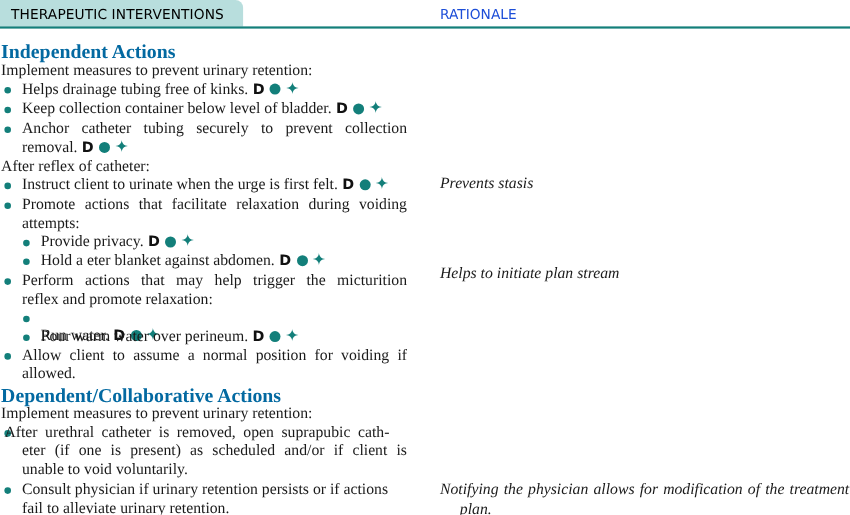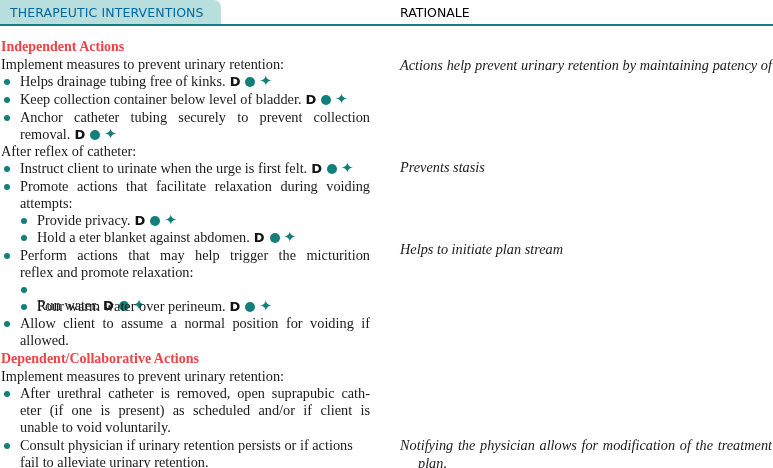--- a/index.html
+++ b/index.html
@@ -3,26 +3,26 @@
   <meta charset="utf-8">
   <style>
     html, body { margin: 0; padding: 0; background: #ffffff; }
     body { width: 773px; height: 468px; position: relative; overflow: hidden;
            font-family: "Liberation Serif", "DejaVu Serif", serif; color: #1a1a1a; font-size: 14.3px; }
     .header { position: absolute; left: 0; top: 0; width: 773px; height: 25px; }
     .header-rule { position: absolute; left: 0; top: 24px; width: 773px; height: 2px; background: #137f7a; }
     .tab { position: absolute; left: 0; top: 0; width: 221px; height: 24px; background: #b8dedd;
            border-top-right-radius: 7px; }
     .tab-label { position: absolute; left: 10px; top: 5px; font-family: "DejaVu Sans", sans-serif;
-                 font-size: 12.5px; letter-spacing: 0.1px; color: #0369a1; white-space: nowrap; }
+                 font-size: 12.5px; letter-spacing: 0.1px; color: #000000; white-space: nowrap; }
     .rat-label { position: absolute; left: 400px; top: 5px; font-family: "DejaVu Sans", sans-serif;
-                 font-size: 12.5px; color: #000000; white-space: nowrap; }
+                 font-size: 12.5px; color: #1d4ed8; white-space: nowrap; }
 
     .line { position: absolute; white-space: nowrap; line-height: 18px; }
-    .section-title { color: #ef4444; font-weight: bold; font-size: 14px; }
+    .section-title { color: #0369a1; font-weight: bold; font-size: 18px; }
     .left { left: 1px; }
     .justify { width: 370px; text-align: justify; text-align-last: justify; white-space: normal; }
     .bullet { position: absolute; width: 6px; height: 6px; border-radius: 50%; background: #137f7a; }
     .mk { display: inline-block; vertical-align: baseline; }
     .mk-d { font-family: "DejaVu Sans", sans-serif; font-weight: bold; font-size: 13px; color: #111; margin-left: 4px; }
     .mk-dot { width: 10px; height: 10px; border-radius: 50%; background: #137f7a; margin-left: 5px; vertical-align: -1px; }
     .mk-star { color: #137f7a; font-size: 15px; margin-left: 4px; font-family: "DejaVu Sans", sans-serif; line-height: 10px; }
     .rat { position: absolute; left: 400px; font-style: italic; line-height: 18px; }
     .rat .cont { padding-left: 18px; }
   </style>
@@ -76,29 +76,28 @@
 <div class="line" style="left:37px; top:297px"><span>Pour warm water over perineum.</span><span class="mk mk-d">D</span><span class="mk mk-dot"></span><span class="mk mk-star">✦</span></div>
 
 <div class="bullet" style="left:4px; top:321px"></div>
 <div class="line justify" style="left:20px; top:314px; width:350px">Allow client to assume a normal position for voiding if</div>
 <div class="line" style="left:20px; top:331px">allowed.</div>
 
 <div class="line left section-title" style="top:350px">Dependent/Collaborative Actions</div>
 <div class="line left" style="top:367px">Implement measures to prevent urinary retention:</div>
 
 <div class="bullet" style="left:4px; top:391px"></div>
-<div class="line justify" style="left:20px; top:384px; width:350px">After urethral catheter is removed, open suprapubic cath-</div>
+<div class="line justify" style="left:4px; top:384px; width:350px">After urethral catheter is removed, open suprapubic cath-</div>
 <div class="line justify" style="left:20px; top:401px; width:350px">eter (if one is present) as scheduled and/or if client is</div>
 <div class="line" style="left:20px; top:418px">unable to void voluntarily.</div>
 
 <div class="bullet" style="left:4px; top:443px"></div>
 <div class="line" style="left:20px; top:436px">Consult physician if urinary retention persists or if actions</div>
 <div class="line" style="left:20px; top:453px">fail to alleviate urinary retention.</div>
 
 <div class="rat" style="top:56px; width:372px">
-  <div class="justify" style="width:372px">Actions help prevent urinary retention by maintaining patency of</div>
 </div>
 <div class="rat" style="top:158px">Prevents stasis</div>
 <div class="rat" style="top:240px">Helps to initiate plan stream</div>
 <div class="rat" style="top:436px; width:372px">
   <div class="justify" style="width:372px">Notifying the physician allows for modification of the treatment</div>
   <div class="cont">plan.</div>
 </div>
 
 </body></html>

